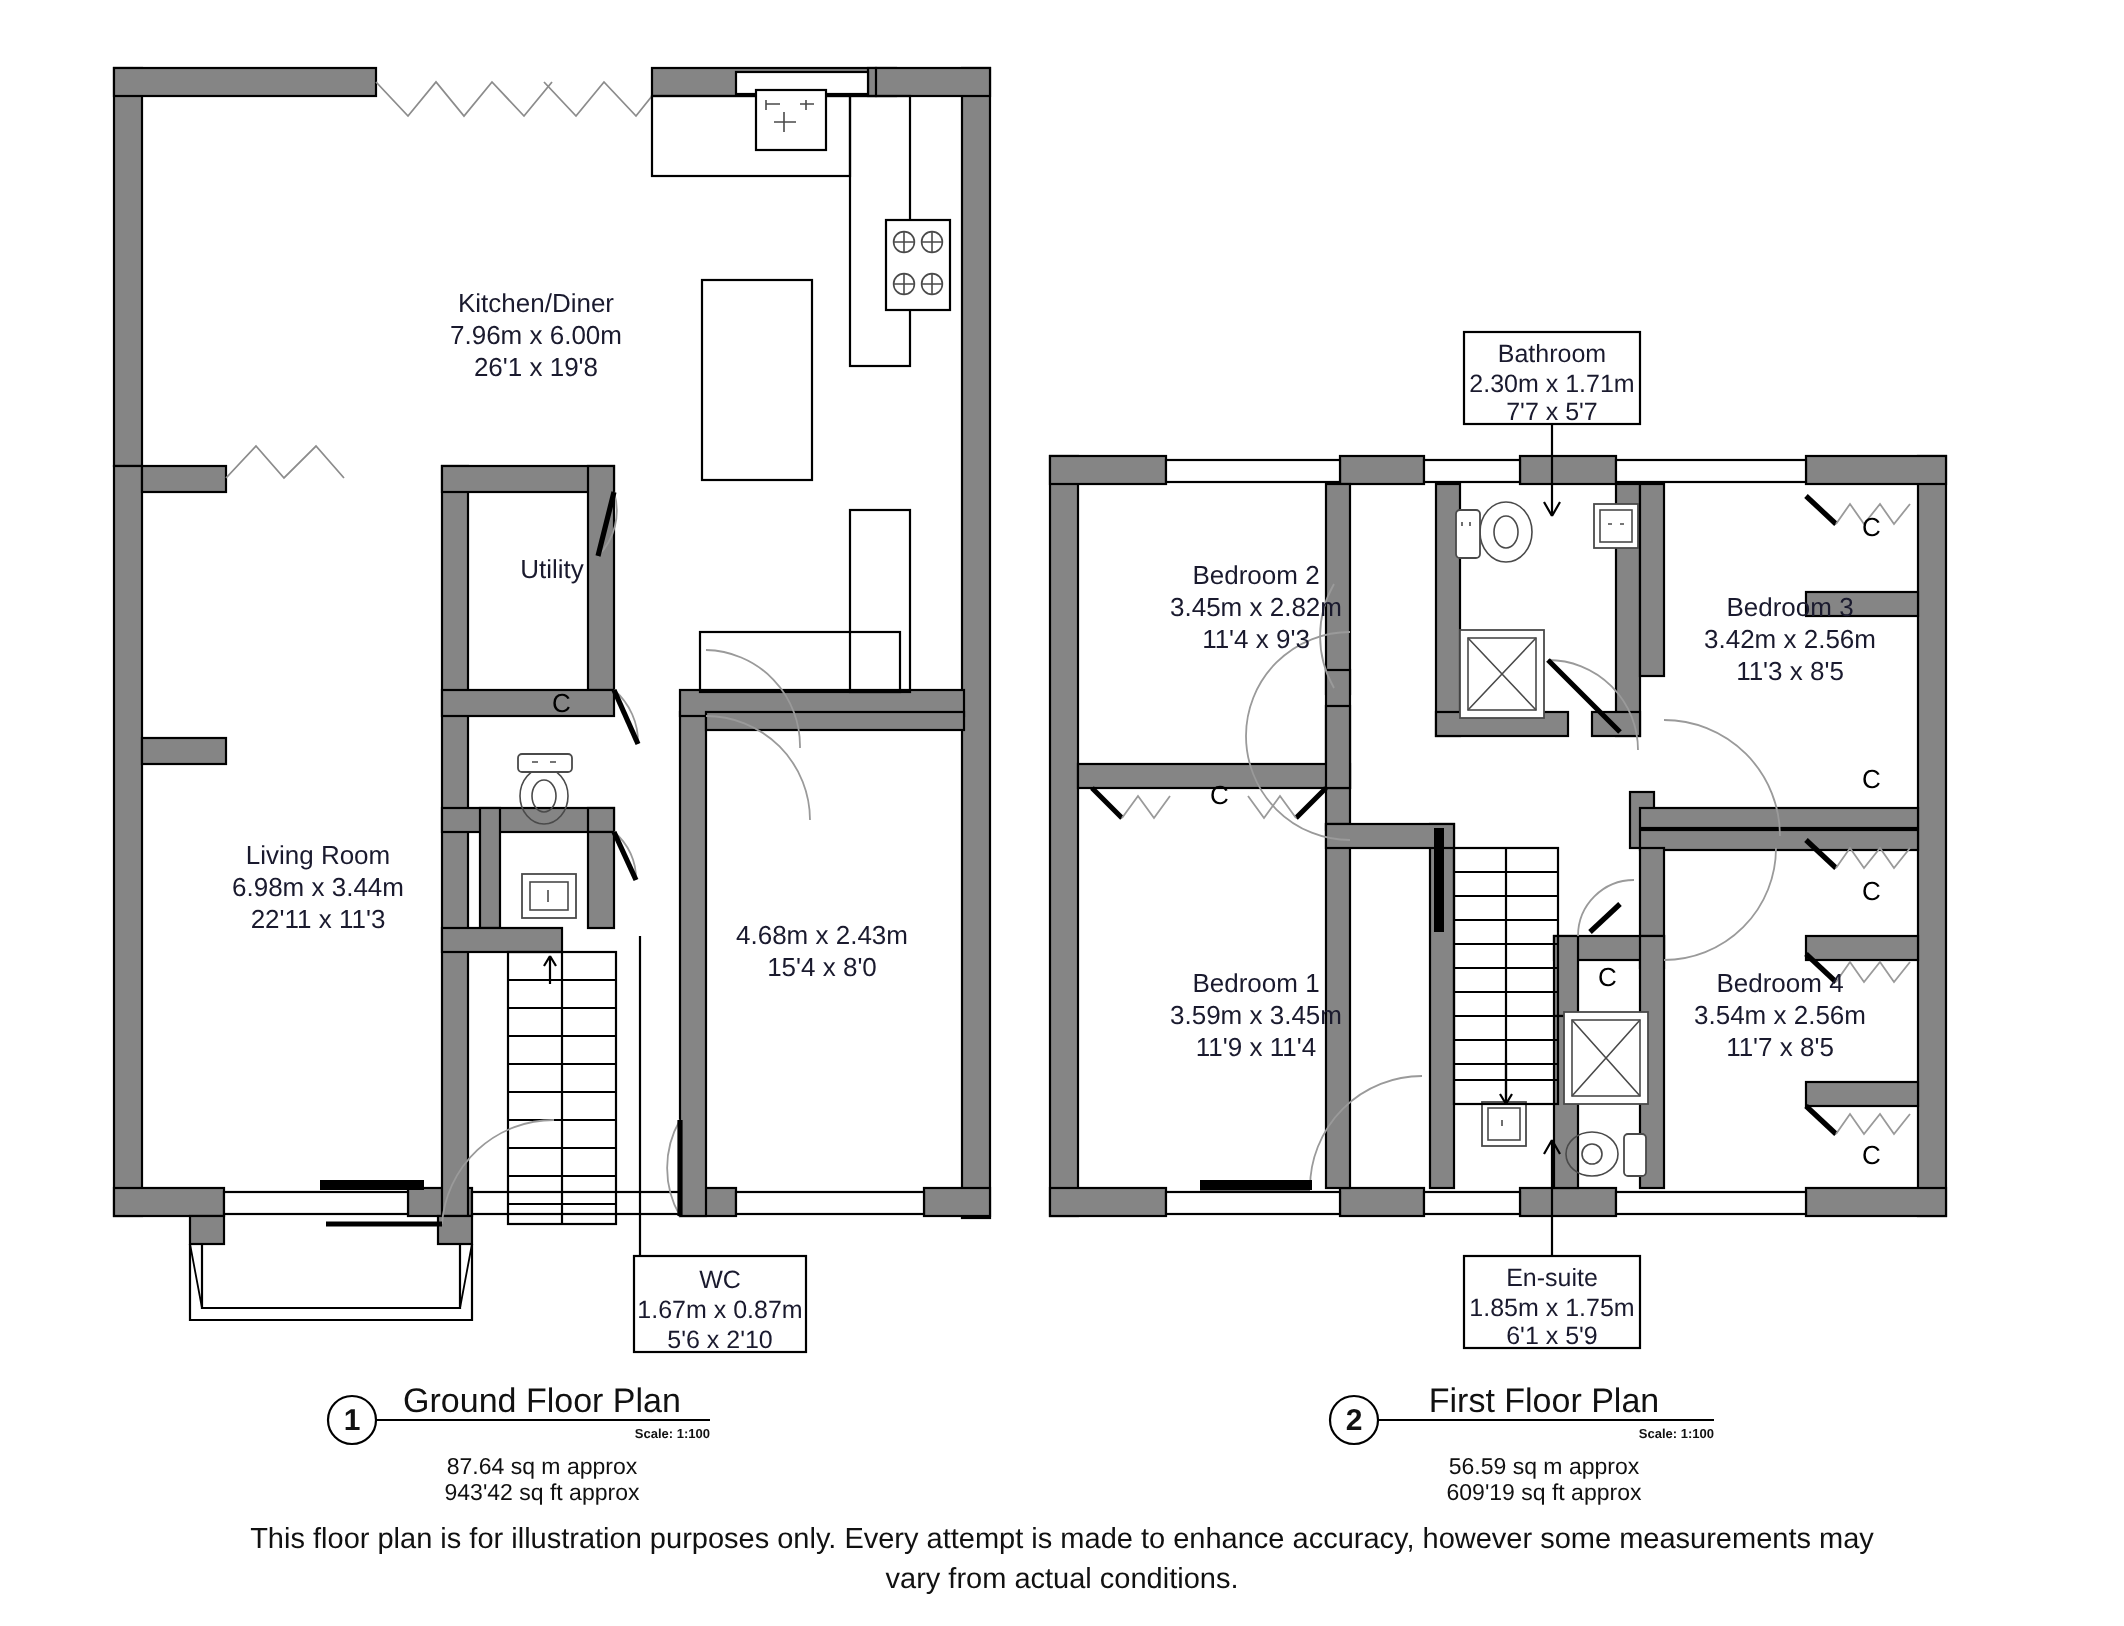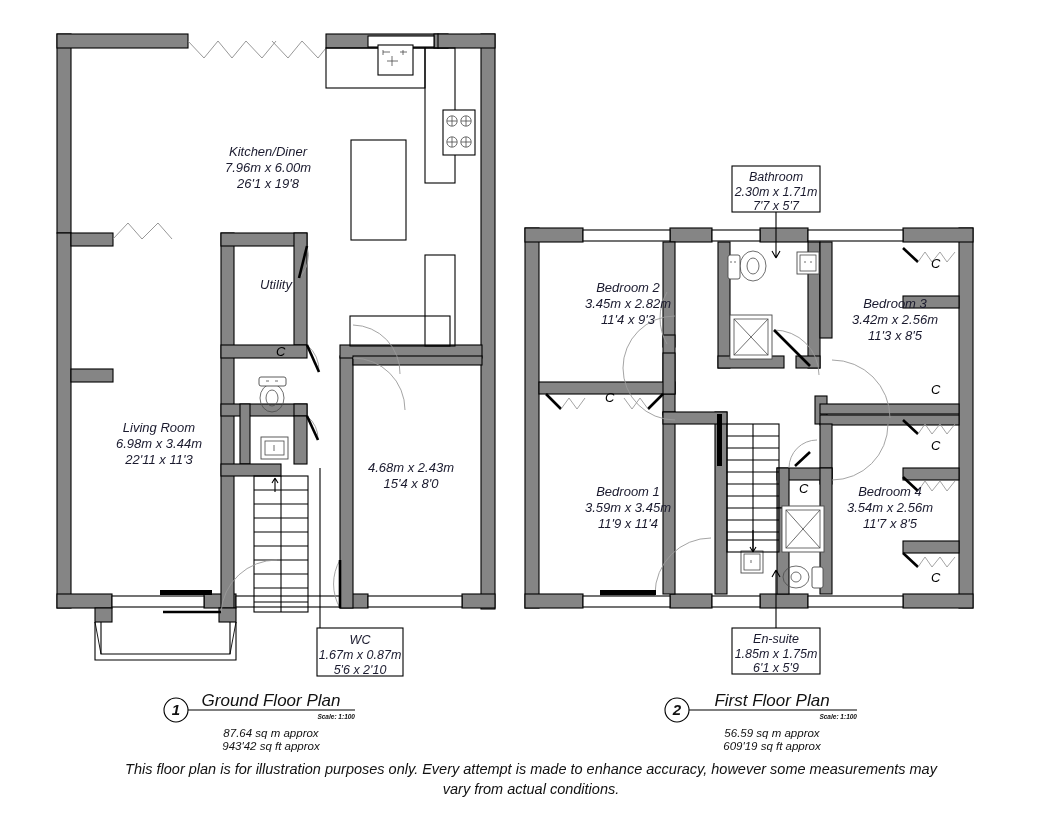--- a/index.html
+++ b/index.html
@@ -3,21 +3,21 @@
 <meta charset="utf-8">
 <style>
   html,body{margin:0;padding:0;background:#ffffff;}
   body{
     width:1062px;height:813px;
     font-family:"Liberation Sans","DejaVu Sans",sans-serif;
     color:#000;
     position:relative;
     overflow:hidden;
   }
-  #stage{position:absolute;left:0;top:0;width:1062px;height:813px;font-style:italic;}
+  #stage{position:absolute;left:0;top:0;width:1062px;height:813px;}
   svg{display:block;}
   .lbl{
     font-family:"Liberation Sans","DejaVu Sans",sans-serif;
     font-size:13px;
     fill:#1a1a2e;
     text-anchor:middle;
     white-space:pre;
   }
   .lbl-c{font-size:13px;}
   .boxlbl{

